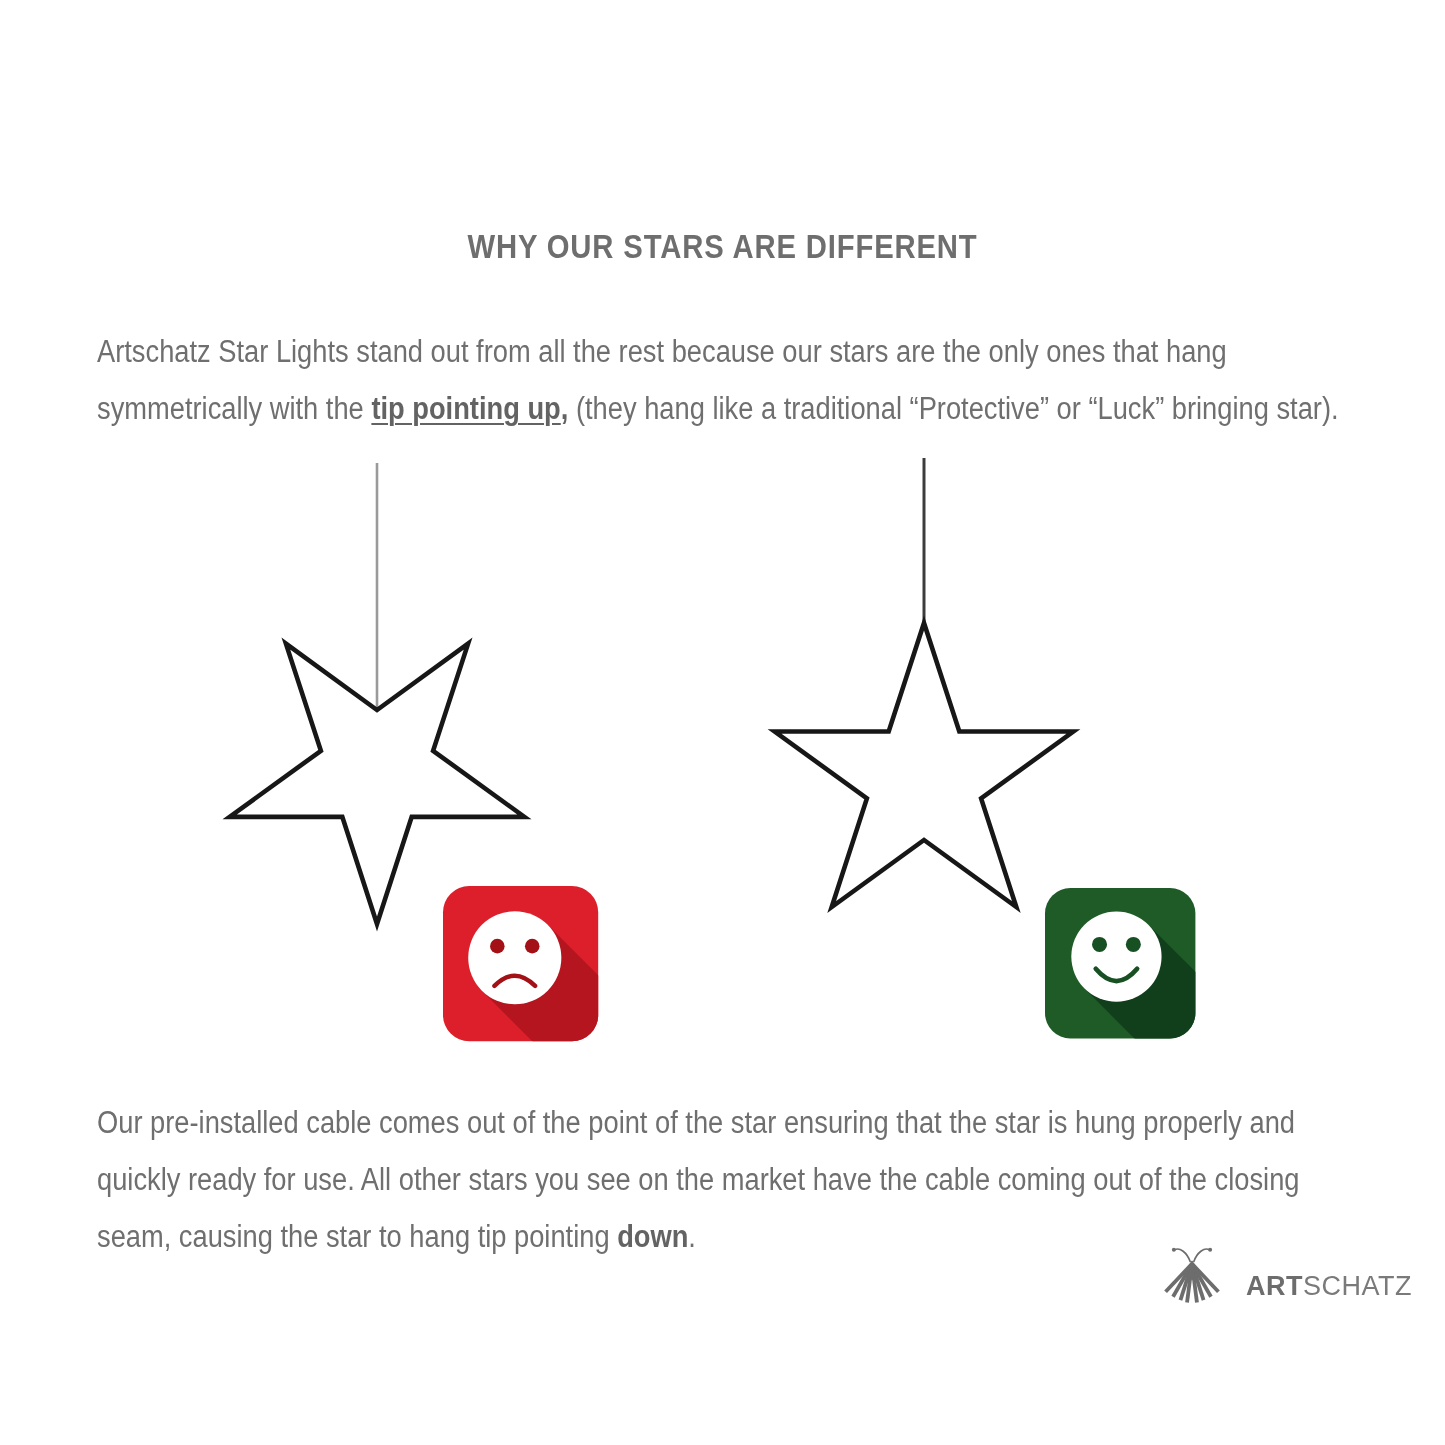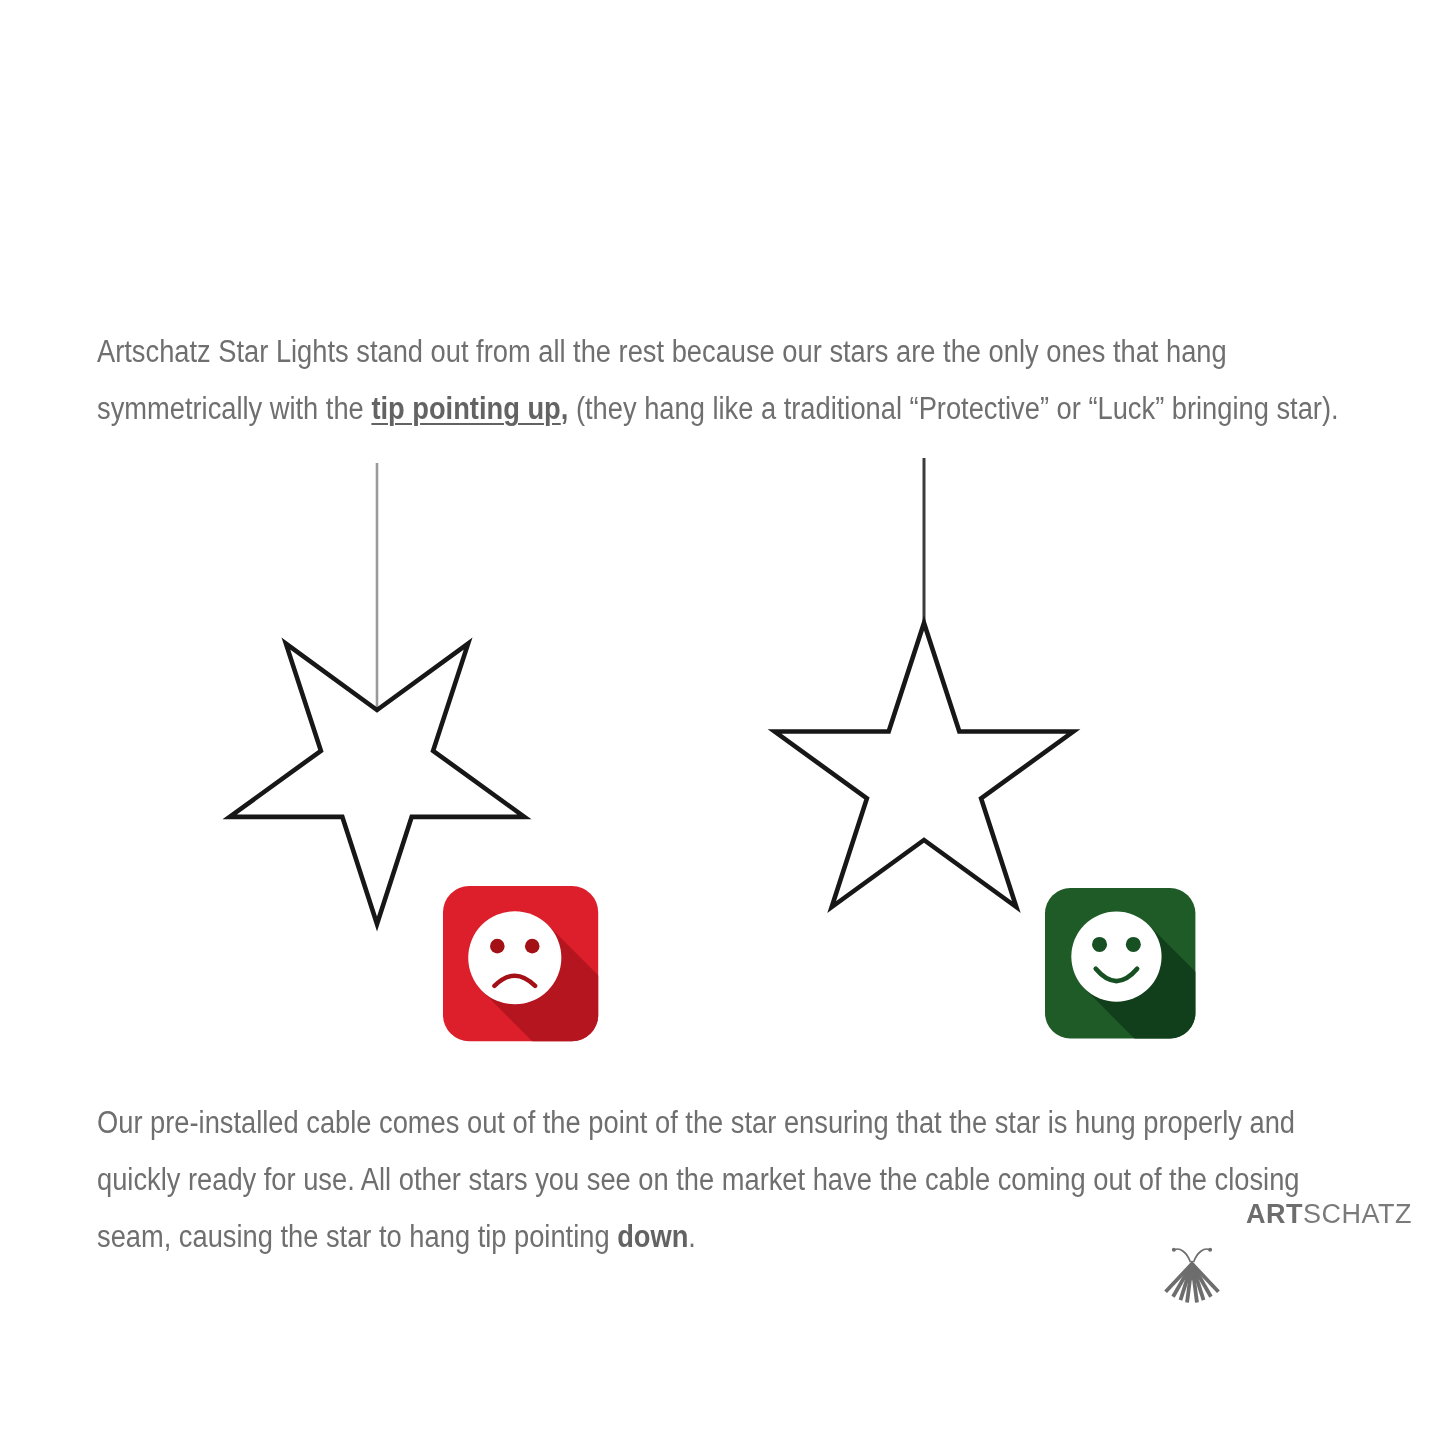--- a/index.html
+++ b/index.html
@@ -22,32 +22,35 @@
   .outro { top:1094px; }
   .bold { font-weight:700; color:#636363; }
   .bold-ul {
     font-weight:700; color:#636363; text-decoration:underline;
     text-decoration-thickness:2px; text-underline-offset:4px;
   }
 
   .figure-svg { position:absolute; left:0; top:0; }
 
   .brand {
-    position:absolute; left:1246px; top:1200px; font-size:27px; line-height:29px;
+    position:absolute; left:1246px; top:1272px; font-size:27px; line-height:29px;
     letter-spacing:0.5px; color:#6d6d6d; white-space:nowrap;
   }
   .brand .b { font-weight:700; }
   .brand .l { font-weight:400; color:#7a7a7a; }
   .moth { position:absolute; left:1159px; top:1240px; }
 </style>
 </head>
 <body>
 
 <div class="page">
 
+  <div class="title">
+    <span class="title-inner">WHY OUR STARS ARE DIFFERENT</span>
+  </div>
 
   <div class="para intro">
     <div class="line">
       <span>Artschatz Star Lights stand out from all the rest because our stars are the only ones that hang</span>
     </div>
     <div class="line">
       <span>symmetrically with the </span><span class="bold-ul">tip pointing up</span><span class="bold">,</span><span> (they hang like a traditional “Protective” or “Luck” bringing star).</span>
     </div>
   </div>
 

